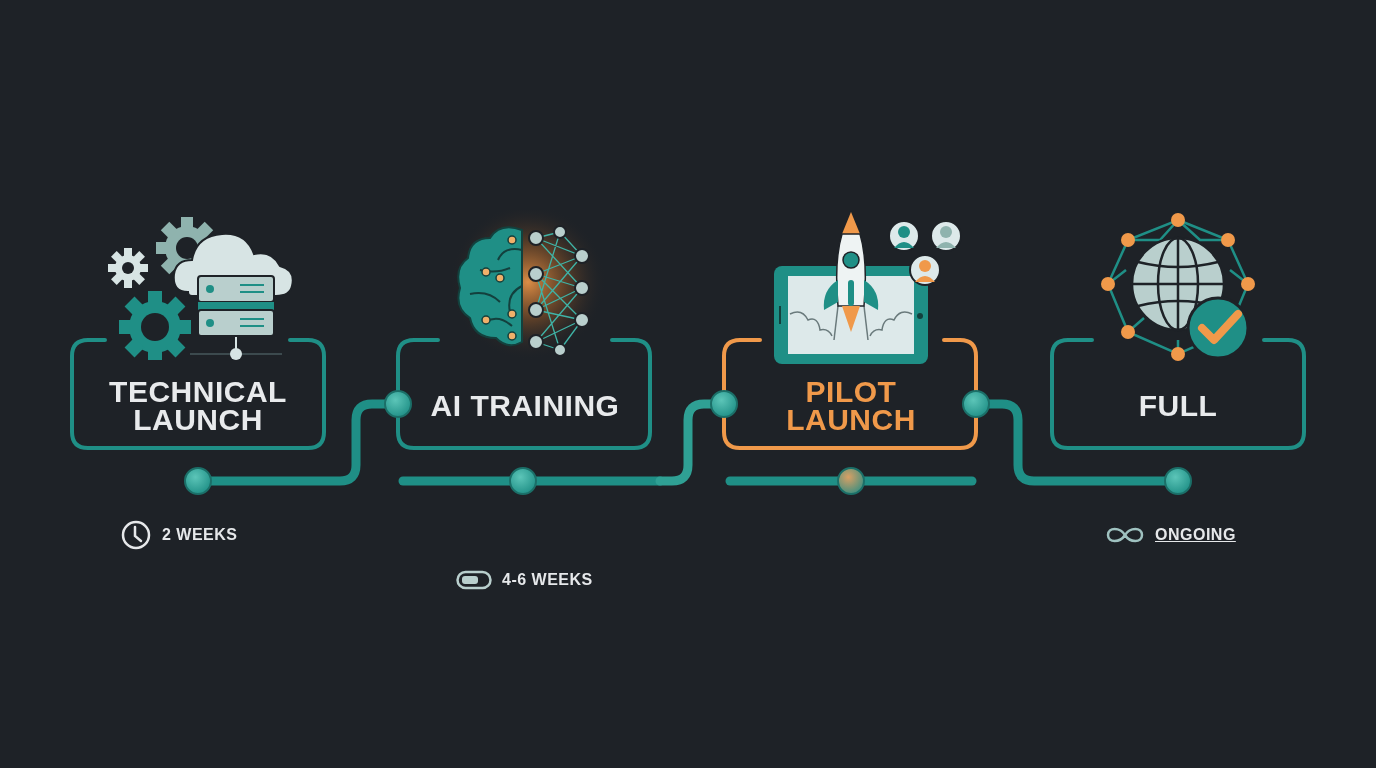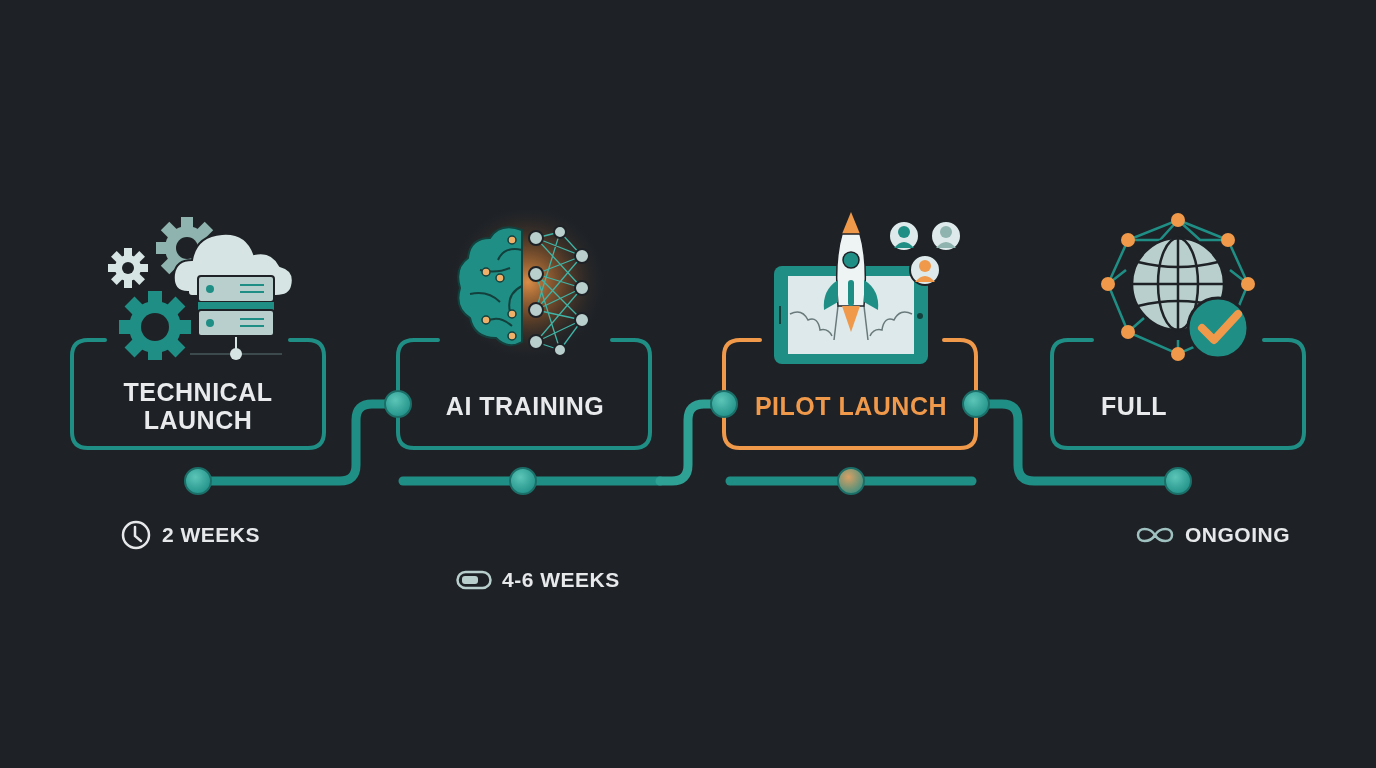--- a/index.html
+++ b/index.html
@@ -8,30 +8,30 @@
     background:#1e2227;
     font-family:"Liberation Sans", "DejaVu Sans", sans-serif;
     position:relative;
   }
   .stage { position:absolute; left:0; top:0; width:1376px; height:768px; }
   svg.lines { position:absolute; left:0; top:0; }
   .card-label {
     position:absolute;
     display:flex; align-items:center; justify-content:center;
     text-align:center;
-    font-weight:700; font-size:25px; line-height:28px;
+    font-weight:700; font-size:30px; line-height:28px;
     letter-spacing:0.5px;
     color:#e8eaec;
   }
   .card-label.orange { color:#f0994a; }
   .icon-wrap { position:absolute; }
   .duration {
     position:absolute; top:518px; height:34px;
     display:flex; align-items:center; gap:10px;
-    font-weight:700; font-size:21px; letter-spacing:0.5px;
+    font-weight:700; font-size:16px; letter-spacing:0.5px;
     color:#e6e8ea;
   }
   .duration svg { display:block; }
 </style>
 </head>
 <body>
 
 <div class="stage">
 
   <svg class="lines" width="1376" height="768" viewBox="0 0 1376 768">
@@ -267,38 +267,38 @@
   <div class="card-label" style="left:76px;top:378px;width:244px;height:56px;flex-direction:column;">
     <span>TECHNICAL</span>
     <span>LAUNCH</span>
   </div>
   <div class="card-label" style="left:414px;top:390px;width:222px;height:32px;">
     <span>AI TRAINING</span>
   </div>
   <div class="card-label orange" style="left:740px;top:390px;width:222px;height:32px;">
     <span>PILOT LAUNCH</span>
   </div>
-  <div class="card-label" style="left:1012px;top:378px;width:244px;height:56px;flex-direction:column;">
+  <div class="card-label" style="left:1056px;top:378px;width:244px;height:56px;flex-direction:column;">
     <span>FULL</span>
   </div>
 
   <div class="duration" style="left:120px;">
     <svg width="32" height="32" viewBox="0 0 32 32">
       <circle cx="16" cy="16" r="13" fill="none" stroke="#e6e8ea" stroke-width="2.5"></circle>
       <path d="M15 8 V17 L21 22" fill="none" stroke="#e6e8ea" stroke-width="2.5" stroke-linecap="round"></path>
     </svg>
     <span>2 WEEKS</span>
   </div>
   <div class="duration" style="left:456px;margin-top:45px;">
     <svg width="36" height="20" viewBox="0 0 36 20">
       <rect x="1.5" y="2" width="33" height="16" rx="8" fill="none" stroke="#b9cfcd" stroke-width="2.5"></rect>
       <rect x="6" y="6" width="16" height="8" rx="3" fill="#b9cfcd"></rect>
     </svg>
     <span>4-6 WEEKS</span>
   </div>
-  <div class="duration" style="left:1135px;">
+  <div class="duration" style="left:1105px;text-decoration:underline;">
     <svg width="40" height="20" viewBox="0 0 40 20">
       <path d="M20 10 C15 2, 3 2, 3 10 C3 18, 15 18, 20 10 C25 2, 37 2, 37 10 C37 18, 25 18, 20 10 Z" fill="none" stroke="#9fc2c0" stroke-width="2.5"></path>
     </svg>
     <span>ONGOING</span>
   </div>
 
 </div>
 
 </body></html>

